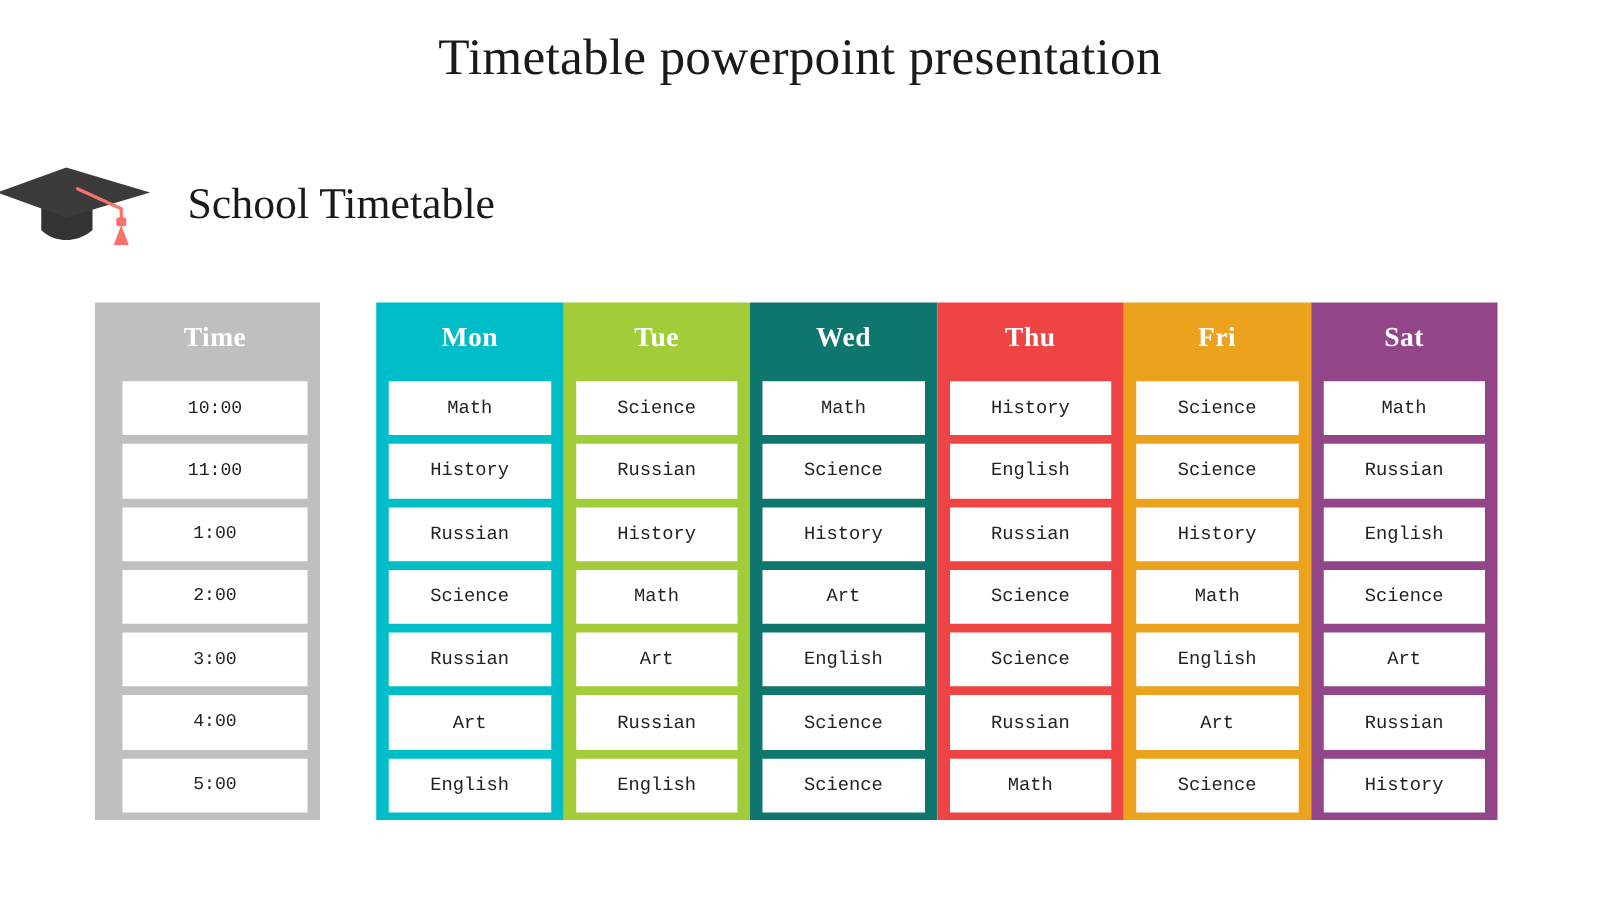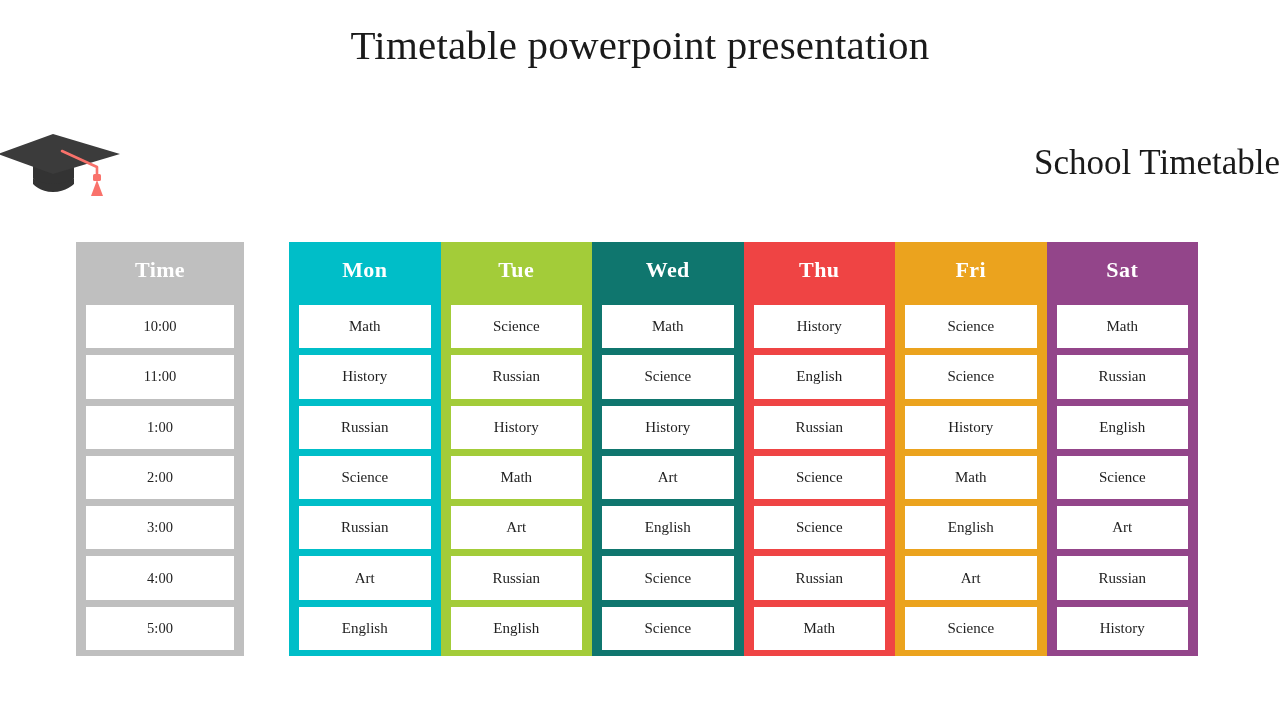--- a/index.html
+++ b/index.html
@@ -37,22 +37,22 @@
 
   
   .subtitle-row {
     position: absolute;
     top: 126px;
     left: 0;
     width: 1280px;
     height: 72px;
     display: flex;
     align-items: center;
-    justify-content: space-between;
-    gap: 26px;
+    justify-content: flex-start;
+    gap: 18px;
   }
   .cap-icon {
     width: 132px;
     height: 72px;
     flex: 0 0 auto;
     display: block;
   }
   .subtitle-text {
     font-family: "Liberation Serif", serif;
     font-size: 35px;
@@ -74,20 +74,21 @@
   }
   .tt-col {
     flex: 1 1 0;
     display: flex;
     flex-direction: column;
     align-items: stretch;
     min-width: 0;
   }
   .tt-col.time-col {
     flex: 0 0 168px;
+    padding-left: 12px;
   }
   .tt-head {
     height: 56px;
     display: flex;
     align-items: center;
     justify-content: center;
     color: #ffffff;
     font-family: "Liberation Serif", serif;
     font-weight: bold;
     font-size: 22px;
@@ -100,21 +101,21 @@
     padding: 0 10px 6px 10px;
     box-sizing: border-box;
   }
   .tt-cell {
     flex: 1 1 0;
     margin-top: 7px;
     background: #ffffff;
     display: flex;
     align-items: center;
     justify-content: center;
-    font-family: Liberation Serif, serif;
+    font-family: Liberation Mono, monospace;
     font-size: 15px;
     color: #222222;
     min-height: 0;
     box-sizing: border-box;
   }
   .time-col .tt-cell {
     font-size: 14.5px;
   }
 </style>
 </head>

